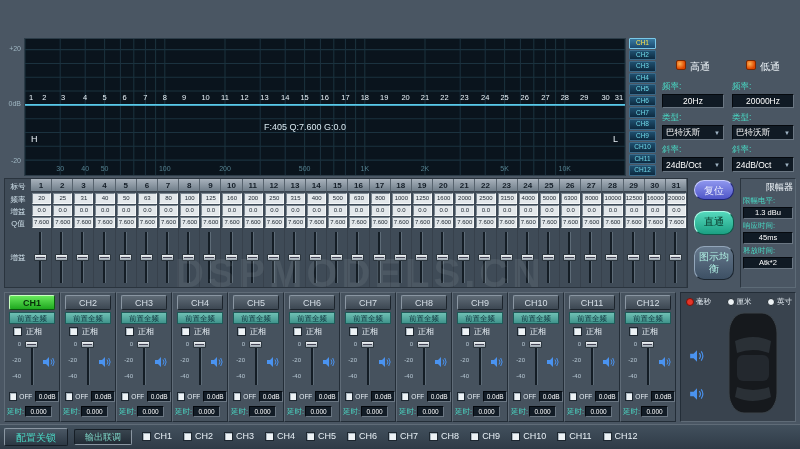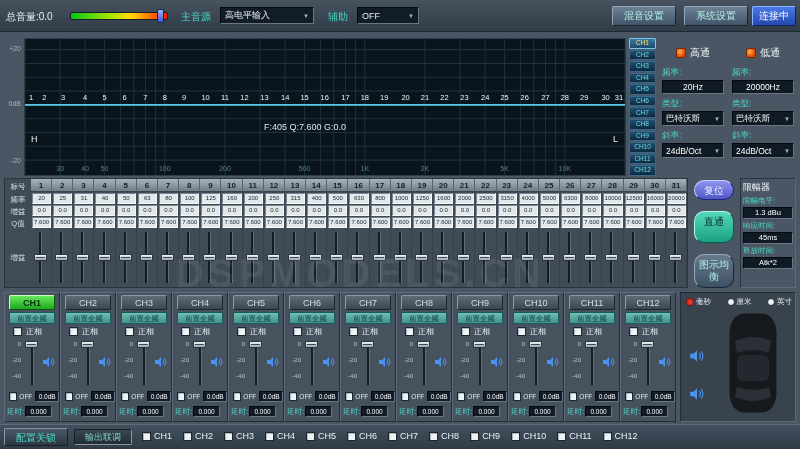--- a/index.html
+++ b/index.html
@@ -30,21 +30,21 @@
   .ylab{position:absolute;left:0;width:17px;text-align:right;font-size:7px;color:#9fb6c2}
   .y1{top:7px}.y2{top:62px}.y3{top:119px}
   .plot{position:absolute;left:20px;top:0;width:602px;height:138px;background:#0a141d;border:1px solid #2c3c48}
   .gchlist{position:absolute;right:0;top:0;width:27px;height:138px;display:flex;flex-direction:column;gap:1px}
   .gch{flex:1;background:linear-gradient(#1f4f6e,#0d2a40);border:1px solid #3a6a8a;border-radius:1px;color:#6fd8e8;font-size:6.5px;line-height:1;display:flex;align-items:center;justify-content:center}
   .gch.sel{background:linear-gradient(#3a7aa0,#1a4a70);color:#ffe24a;border-color:#7ac8e8}
 
   
   .fpanel{position:absolute;left:660px;top:38px;width:136px;height:138px;display:flex;gap:4px}
   .fcol{flex:1;display:flex;flex-direction:column;padding:2px}
-  .ftitle{display:flex;align-items:center;gap:4px;justify-content:center;margin:6px 0 3px}
+  .ftitle{display:flex;align-items:flex-start;gap:4px;justify-content:center;margin:20px 0 3px}
   .ftitle span{color:#f0f6fa;font-size:10px}
   .ficon{width:10px;height:10px;background:radial-gradient(circle at 35% 35%,#ffb050,#e04800 70%);border-radius:2px;border:1px solid #7a2800;display:inline-block}
   .flab{color:#49d8c4;font-size:8.5px;margin:4px 0 1px}
   .fbox{height:14px;background:#101a24;border:1px solid #05090e;border-bottom-color:#6a7682;border-right-color:#6a7682;color:#fff;font-size:8.5px;line-height:12px;text-align:center;overflow:hidden}
   .fdd{height:15px;background:#101a24;border:1px solid #05090e;border-bottom-color:#6a7682;border-right-color:#6a7682;color:#fff;font-size:8.5px;display:flex;align-items:center;justify-content:space-between;padding:0 3px}
 
   
   .eqsec{position:absolute;left:4px;top:178px;width:684px;height:110px;background:#3f4b57;border:1px solid #2a343e}
   .eqlabels{position:absolute;left:0;top:0;width:26px;height:100%}
   .eqlabels span{position:absolute;left:0;width:26px;text-align:center;font-size:7.5px;color:#cfe0ea}
@@ -58,24 +58,24 @@
   .slid .trk{left:50%;width:3px;margin-left:-2px;top:4px;bottom:4px}
   .hdl{position:absolute;background:linear-gradient(#f4f7f9,#98a4ae);border:1px solid #2c363e;border-radius:1px}
   .hdl::after{content:"";position:absolute;left:1px;right:1px;top:2px;height:1px;background:#445}
   .slid .hdl{left:50%;width:13px;height:7px;margin-left:-7px;top:calc(50% - 4px)}
   .wm{position:absolute;left:30px;top:72px;width:650px;text-align:center;font-size:40px;font-weight:bold;letter-spacing:4px;color:rgba(225,238,248,.08);pointer-events:none}
 
   
   .eqbtns{position:absolute;left:694px;top:180px;width:40px}
   .btn{text-align:center;border-radius:10px;margin-bottom:11px}
   .btn.reset{height:20px;line-height:19px;font-size:10px;color:#f0f2ff;background:linear-gradient(#8e96ee,#5057c8);border:1px solid #c8ccff;border-bottom-color:#20267a;border-right-color:#20267a}
-  .btn.bypass{height:32px;line-height:19px;font-size:10px;color:#032a1f;background:linear-gradient(#55d8bc,#1ba083);border:1px solid #aefbe8;border-bottom-color:#0c5a48;border-right-color:#0c5a48}
+  .btn.bypass{height:24px;line-height:19px;font-size:10px;color:#032a1f;background:linear-gradient(#55d8bc,#1ba083);border:1px solid #aefbe8;border-bottom-color:#0c5a48;border-right-color:#0c5a48}
   .btn.geq{height:34px;font-size:10px;color:#aff0e4;background:linear-gradient(#67798d,#3d5064);border:1px solid #93a6ba;border-bottom-color:#1c2630;border-right-color:#1c2630;display:flex;align-items:center;justify-content:center;line-height:1.25;padding:2px}
   .limiter{position:absolute;left:740px;top:178px;width:56px;height:110px;border:1px solid #5d6b77;border-top-color:#2a343e;border-left-color:#2a343e;padding:1px 2px}
-  .ltitle{text-align:left;color:#f0f6fa;font-size:9px;margin:1px 0 0}
+  .ltitle{text-align:right;color:#f0f6fa;font-size:9px;margin:1px 0 0}
   .limiter .flab{font-size:7.5px;margin:2px 0 1px}
   .limiter .fbox{height:12px;font-size:7.5px;line-height:10px}
 
   
   .striprow{position:absolute;left:4px;top:292px;display:flex}
   .strip{position:relative;width:56px;height:130px;background:#46525e;border:1px solid #5f6b77;border-bottom-color:#232d37;border-right-color:#232d37}
   .chbtn{position:absolute;left:4px;top:2px;width:46px;height:15px;line-height:14px;text-align:center;font-size:9px;color:#d6dfe7;background:linear-gradient(#5f6b76,#3c4752);border:1px solid #8a96a2;border-bottom-color:#1c242c;border-right-color:#1c242c;border-radius:2px}
   .chbtn.sel{background:linear-gradient(#67e85c,#1fa81f);color:#08300a;font-weight:bold;border-color:#c8ffc0 #0a5a0e #0a5a0e #c8ffc0}
   .chtype{position:absolute;left:4px;top:19px;width:46px;height:12px;line-height:11px;text-align:center;font-size:7.5px;color:#0b2a36;background:linear-gradient(#6fc0b4,#3f948c);border:1px solid #1f5a58;overflow:hidden}
   .phase{position:absolute;left:8px;top:33px;height:11px;display:flex;align-items:center;gap:4px}
@@ -114,39 +114,20 @@
   .bbtn.joint{left:74px;top:4px;width:58px;height:16px;line-height:15px;font-size:9px;background:linear-gradient(#39454f,#222c36);border-color:#161e26 #8a96a2 #8a96a2 #161e26;color:#7fd8c8}
   .blist{position:absolute;left:142px;top:6px;display:flex;gap:11px}
   .bchk{display:flex;align-items:center;gap:3px}
   .bchk .blab{font-size:9px;color:#e9f1f7}
 </style>
 </head>
 <body>
 
 <div id="app" data-interactable="false">
 
-  <div class="topbar" data-interactable="false">
-    <span class="tlabel" data-interactable="false">总音量:0.0</span>
-    <div class="meter" data-interactable="true">
-      <i class="mhandle" data-interactable="true"></i>
-    </div>
-    <span class="cyan lab-src" data-interactable="false">主音源</span>
-    <div class="dd dd-src" data-interactable="true">
-      <span data-interactable="false">高电平输入</span>
-      <span class="arrow" data-interactable="false">▼</span>
-    </div>
-    <span class="cyan lab-aux" data-interactable="false">辅助</span>
-    <div class="dd dd-aux" data-interactable="true">
-      <span data-interactable="false">OFF</span>
-      <span class="arrow" data-interactable="false">▼</span>
-    </div>
-    <div class="tbtn mix" data-interactable="true">混音设置</div>
-    <div class="tbtn sys" data-interactable="true">系统设置</div>
-    <div class="tbtn conn" data-interactable="true">连接中</div>
-  </div>
 
   <div class="graph" data-interactable="false">
     <span class="ylab y1" data-interactable="false">+20</span>
     <span class="ylab y2" data-interactable="false">0dB</span>
     <span class="ylab y3" data-interactable="false">-20</span>
     <svg class="plot" data-interactable="true" viewBox="0 0 600 128" preserveAspectRatio="none">
         <g data-interactable="false">
           <line x1="0" x2="600" y1="114" y2="114" stroke="#1b323f" stroke-width="1"></line>
           <line x1="0" x2="600" y1="101" y2="101" stroke="#1b323f" stroke-width="1"></line>
           <line x1="0" x2="600" y1="88" y2="88" stroke="#1b323f" stroke-width="1"></line>

